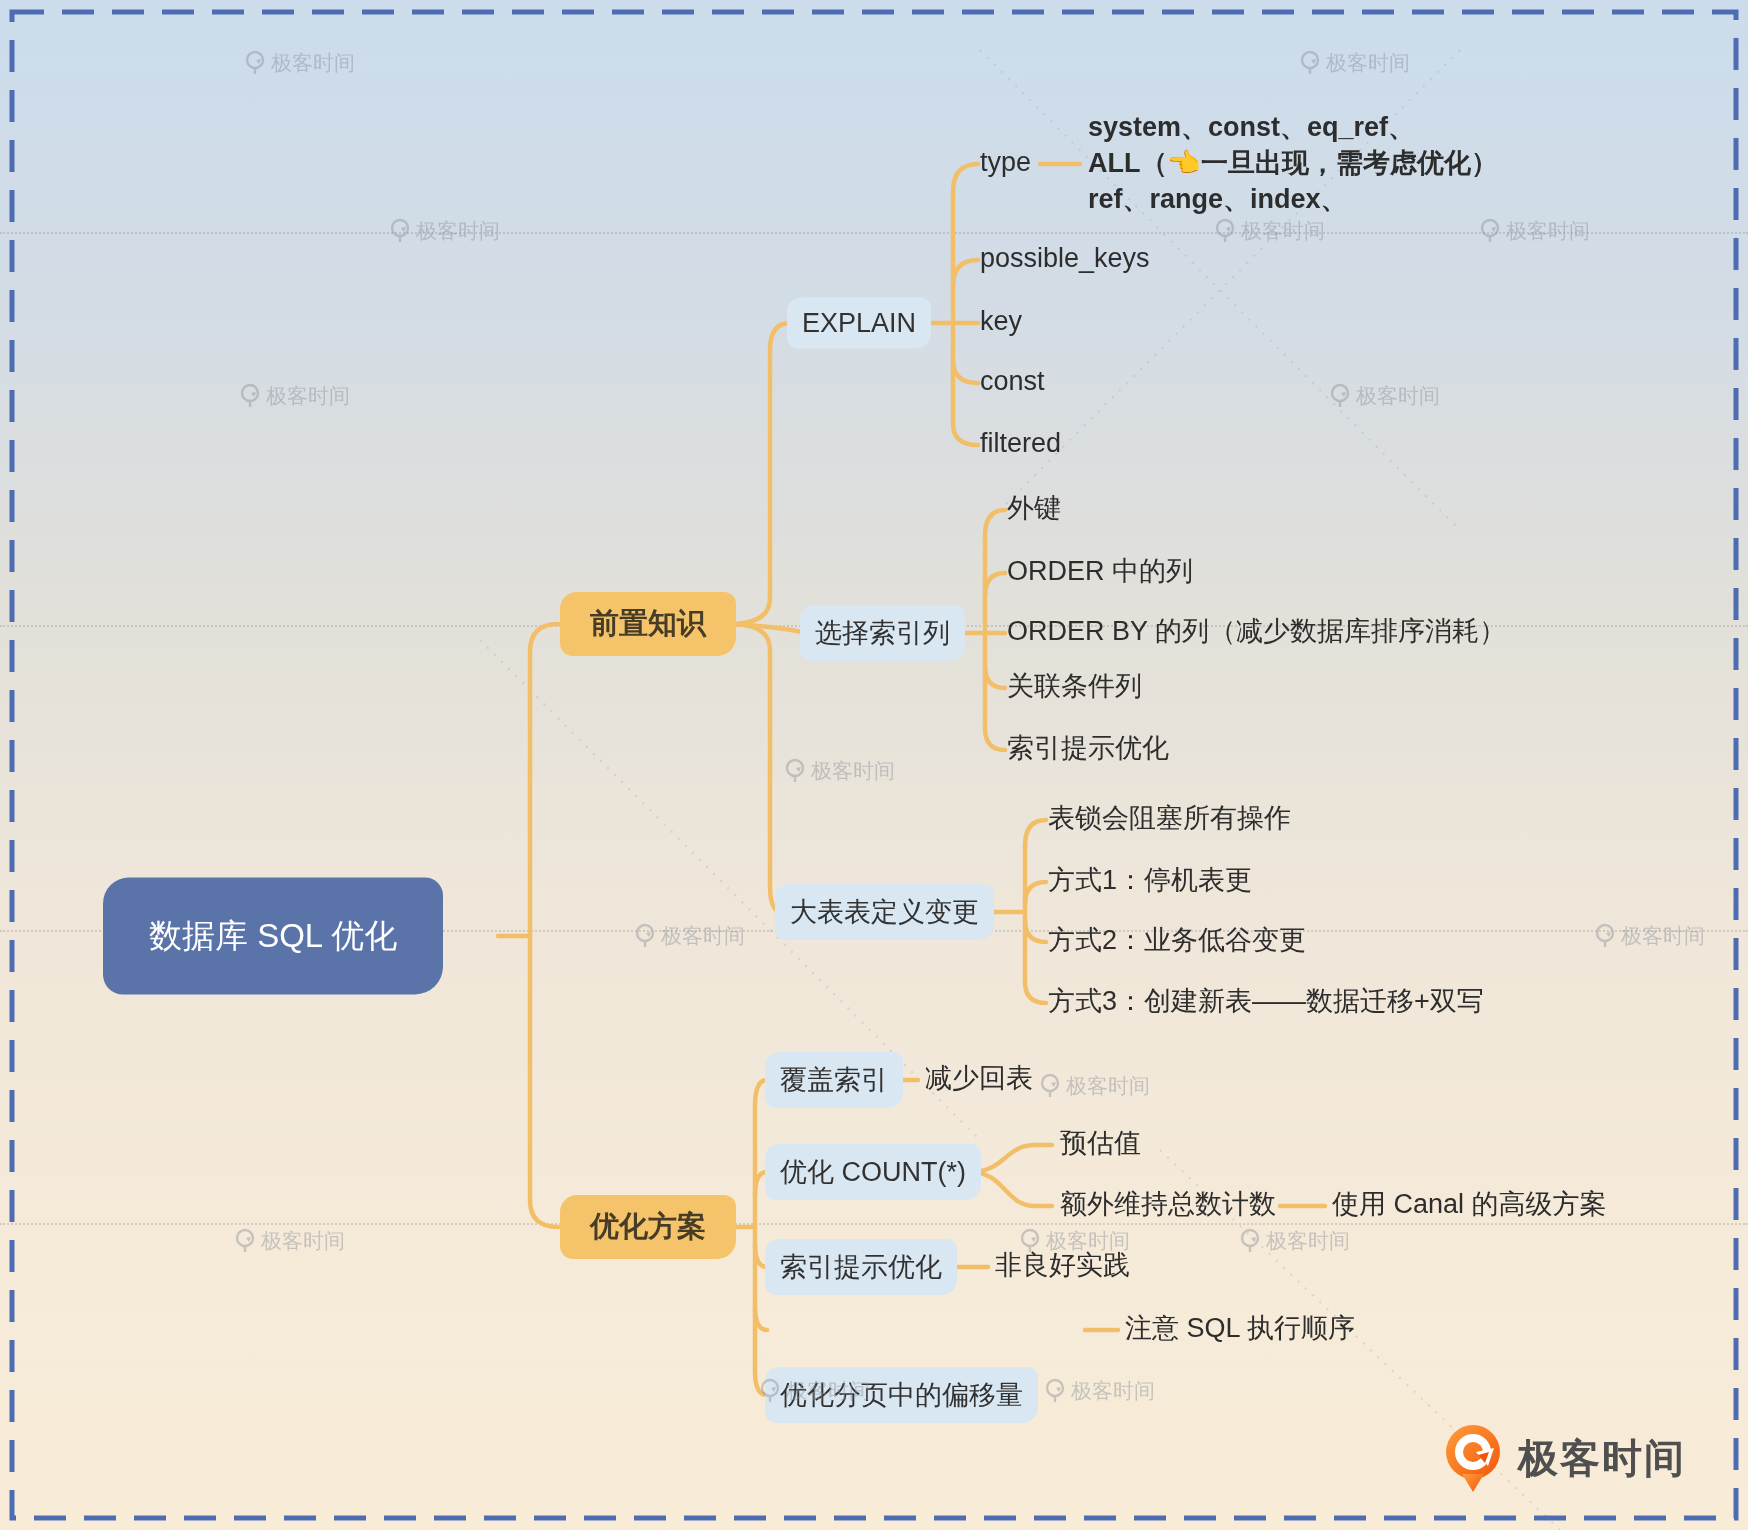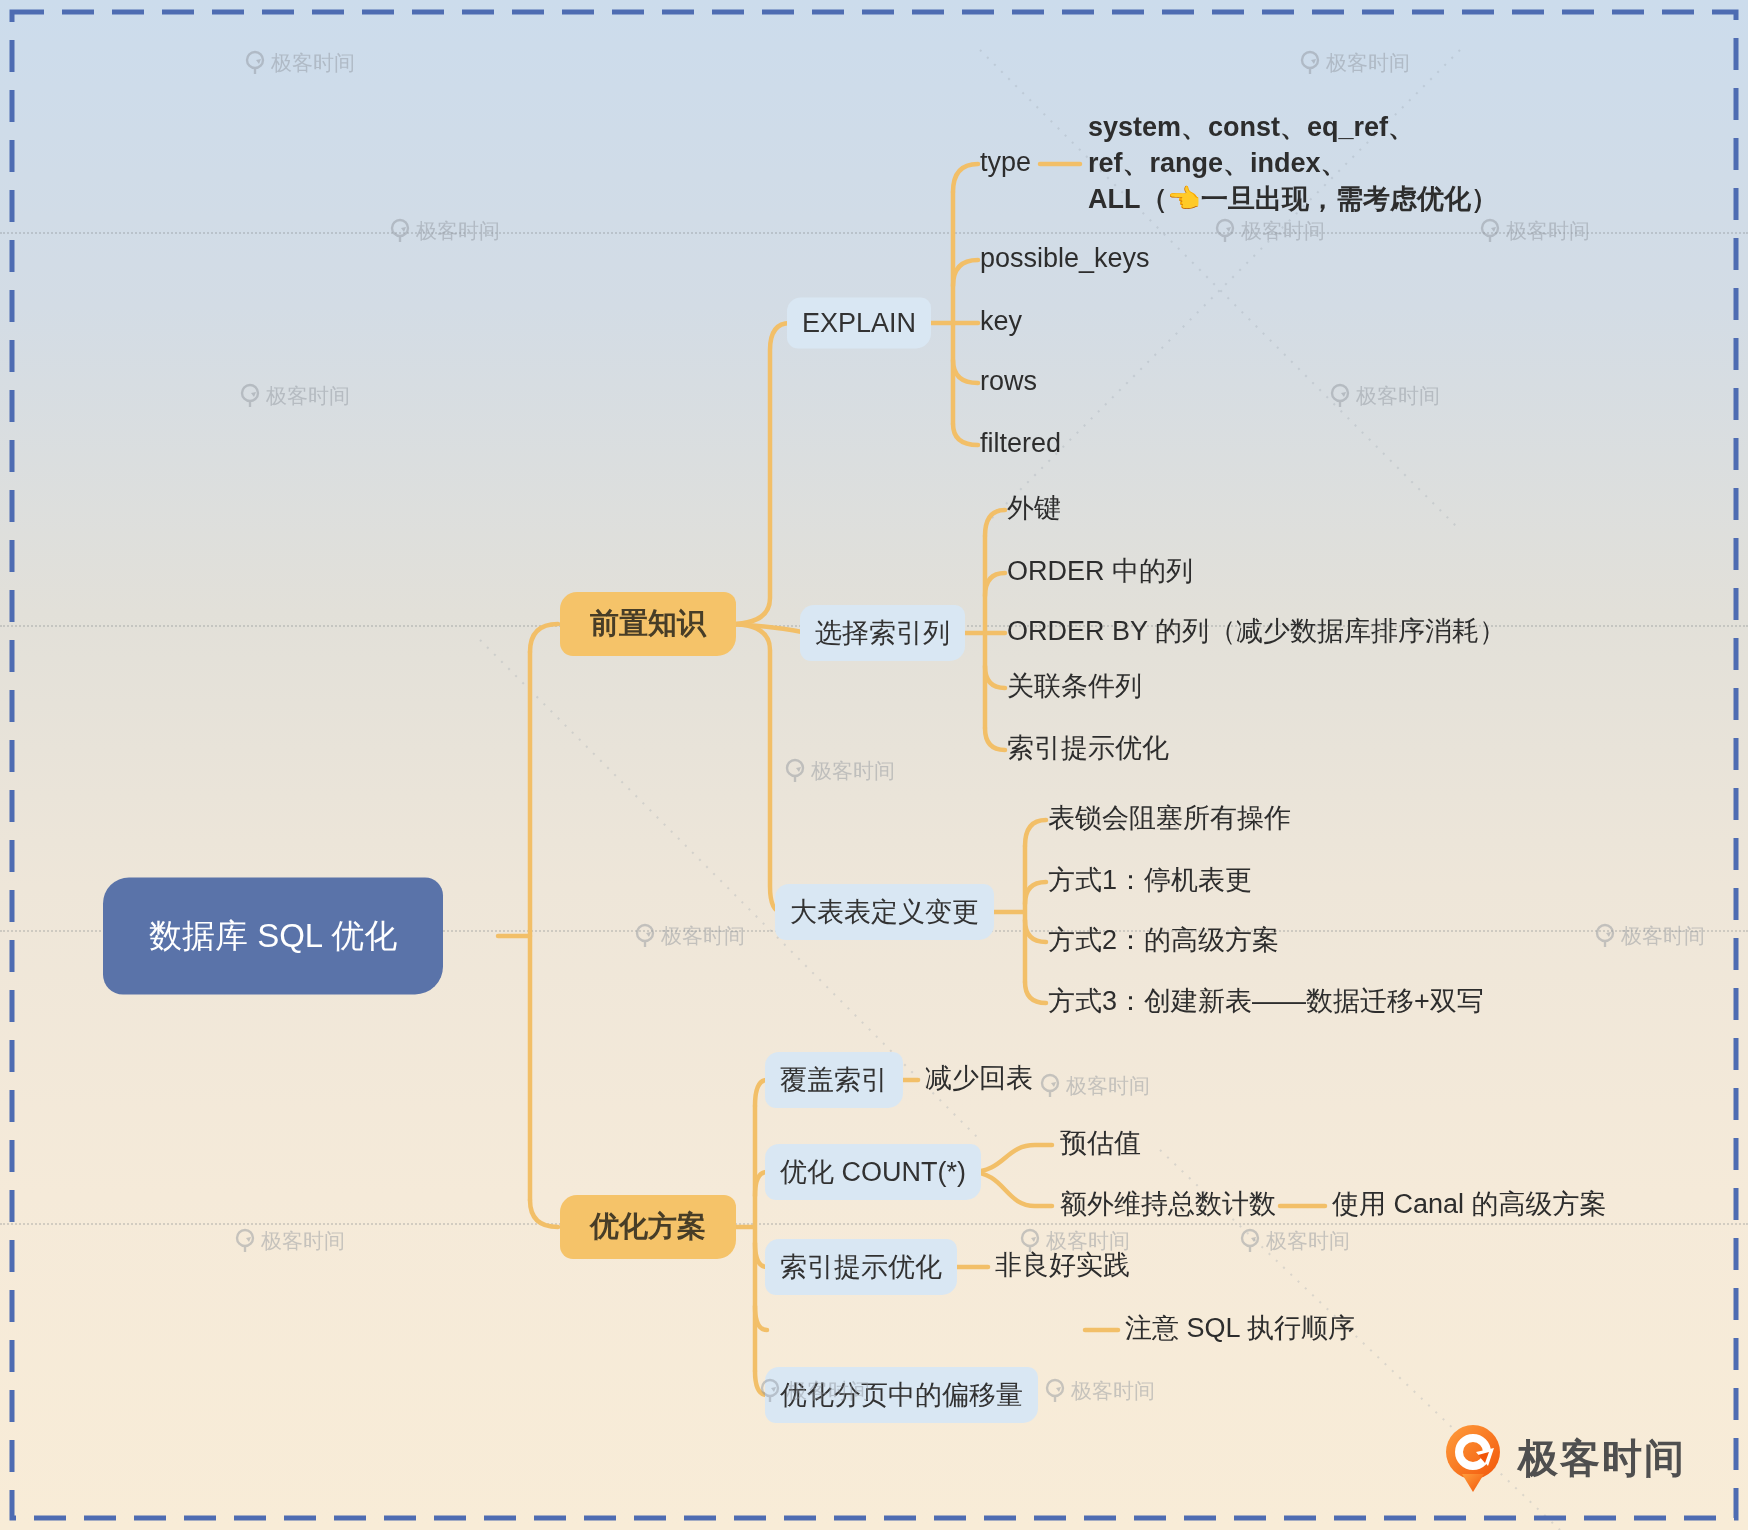--- a/index.html
+++ b/index.html
@@ -95,39 +95,39 @@
   </svg>
 
   <div class="rootnode" style="left:103px;top:936px">数据库 SQL 优化</div>
   <div class="branch" style="left:560px;top:624px">前置知识</div>
   <div class="branch" style="left:560px;top:1227px">优化方案</div>
 
   <div class="topic" style="left:787px;top:323px">EXPLAIN</div>
   <div class="leaf" style="left:980px;top:164px">type</div>
   <div class="typevals">
     <div>system、const、eq_ref、</div>
+    <div>ALL（👈一旦出现，需考虑优化）</div>
     <div>ref、range、index、</div>
-    <div>ALL（👈一旦出现，需考虑优化）</div>
   </div>
   <div class="leaf" style="left:980px;top:260px">possible_keys</div>
   <div class="leaf" style="left:980px;top:323px">key</div>
-  <div class="leaf" style="left:980px;top:383px">rows</div>
+  <div class="leaf" style="left:980px;top:383px">const</div>
   <div class="leaf" style="left:980px;top:445px">filtered</div>
 
   <div class="topic" style="left:800px;top:633px">选择索引列</div>
   <div class="leaf" style="left:1007px;top:510px">外键</div>
   <div class="leaf" style="left:1007px;top:573px">ORDER 中的列</div>
   <div class="leaf" style="left:1007px;top:633px">ORDER BY 的列（减少数据库排序消耗）</div>
   <div class="leaf" style="left:1007px;top:688px">关联条件列</div>
   <div class="leaf" style="left:1007px;top:750px">索引提示优化</div>
 
   <div class="topic" style="left:775px;top:912px">大表表定义变更</div>
   <div class="leaf" style="left:1048px;top:820px">表锁会阻塞所有操作</div>
   <div class="leaf" style="left:1048px;top:882px">方式1：停机表更</div>
-  <div class="leaf" style="left:1048px;top:942px">方式2：的高级方案</div>
+  <div class="leaf" style="left:1048px;top:942px">方式2：业务低谷变更</div>
   <div class="leaf" style="left:1048px;top:1003px">方式3：创建新表——数据迁移+双写</div>
 
   <div class="topic" style="left:765px;top:1080px">覆盖索引</div>
   <div class="leaf" style="left:925px;top:1080px">减少回表</div>
 
   <div class="topic" style="left:765px;top:1172px">优化 COUNT(*)</div>
   <div class="leaf" style="left:1060px;top:1145px">预估值</div>
   <div class="leaf" style="left:1060px;top:1206px">额外维持总数计数</div>
   <div class="leaf" style="left:1332px;top:1206px">使用 Canal 的高级方案</div>
 

